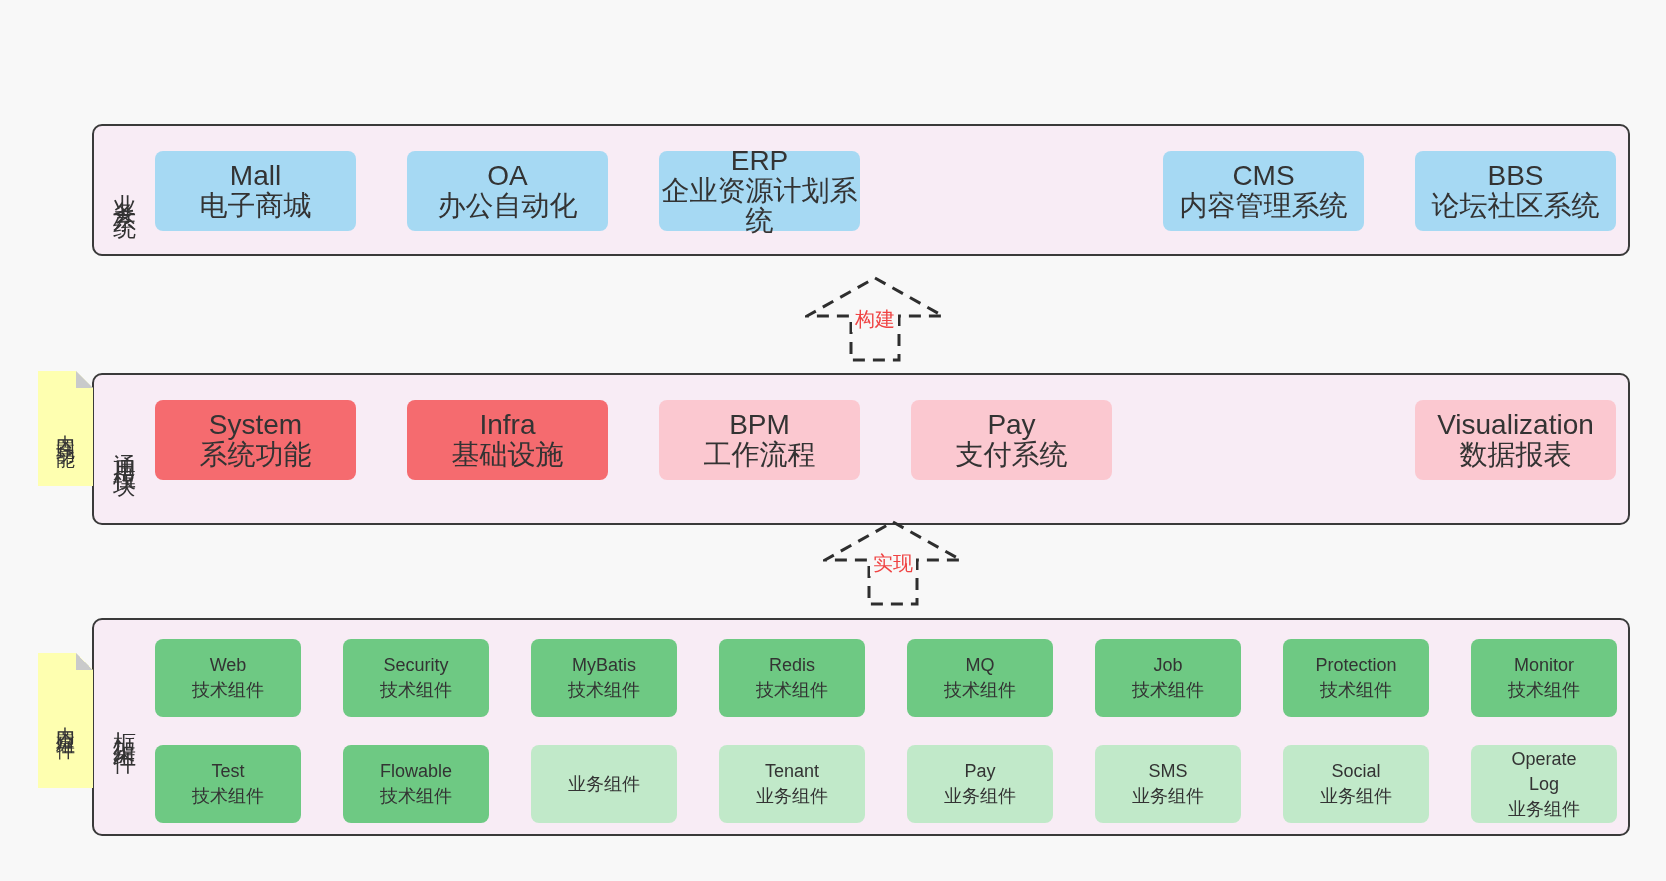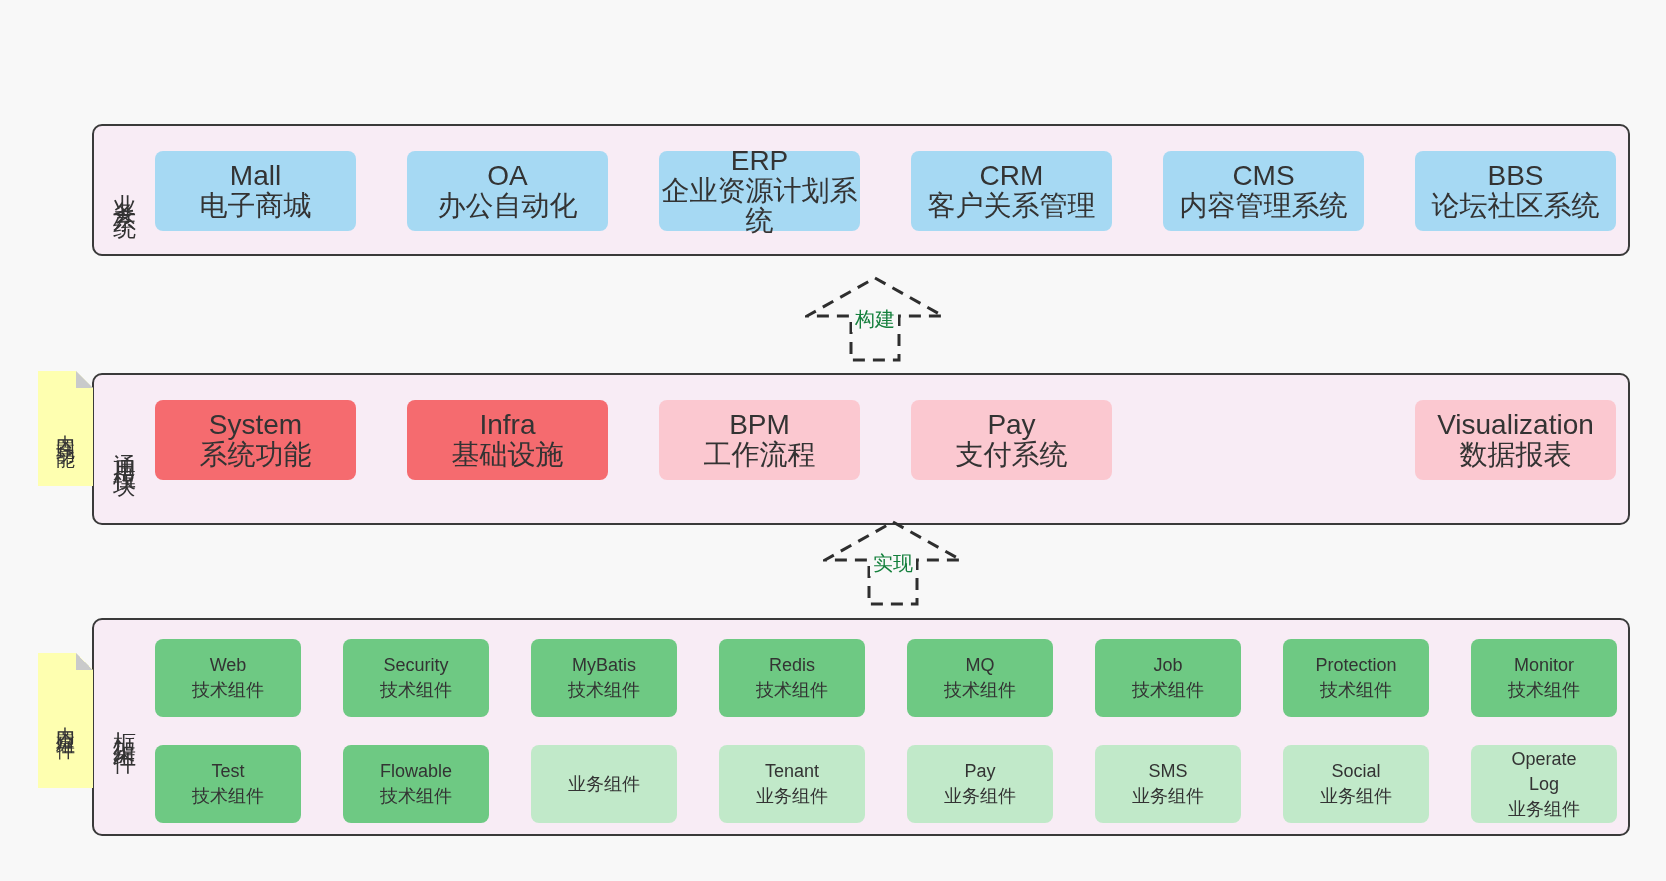--- a/index.html
+++ b/index.html
@@ -18,21 +18,21 @@
   .blue{background:var(--blue,#a6d9f3);}
   .red{background:var(--red,#f56b6f);}
   .pink{background:var(--pink,#fbc8d0);}
   .gdark{background:var(--green-dark,#6ec983);}
   .glight{background:var(--green-light,#c1e9c9);}
 
   .arrow{position:absolute;width:140px;height:86px;}
   .arrow svg{position:absolute;left:0;top:0;}
   .arrow-label{position:absolute;left:50%;top:30px;transform:translateX(-50%);
                background:var(--page-bg,#f8f8f8);font-size:20px;line-height:26px;
-               padding:0 3px;white-space:nowrap;color:#15803d;}
+               padding:0 3px;white-space:nowrap;color:#ef4444;}
 
   .sticky{position:absolute;left:38px;width:55px;background:var(--sticky-yellow,#feffb0);
           z-index:3;clip-path:polygon(0 0,calc(100% - 17px) 0,100% 17px,100% 100%,0 100%);}
   .sticky::after{content:"";position:absolute;top:0;right:0;width:17px;height:17px;
           background:linear-gradient(to bottom left,rgba(0,0,0,0) 50%,var(--sticky-fold,#c9cacb) 50%);}
   .sticky .slabel{position:absolute;left:50%;top:50%;transform:translate(-50%,-50%);
           writing-mode:vertical-rl;text-orientation:upright;font-size:19px;letter-spacing:5px;
           color:#333;white-space:nowrap;}
 </style>
 </head>
@@ -46,24 +46,20 @@
       <div>Mall</div>
       <div>电子商城</div>
     </div>
     <div class="box big blue" style="left:313px">
       <div>OA</div>
       <div>办公自动化</div>
     </div>
     <div class="box big blue" style="left:565px">
       <div>ERP</div>
       <div>企业资源计划系统</div>
-    </div>
-    <div class="box big blue" style="left:817px">
-      <div>CRM</div>
-      <div>客户关系管理</div>
     </div>
     <div class="box big blue" style="left:1069px">
       <div>CMS</div>
       <div>内容管理系统</div>
     </div>
     <div class="box big blue" style="left:1321px">
       <div>BBS</div>
       <div>论坛社区系统</div>
     </div>
   </section>

